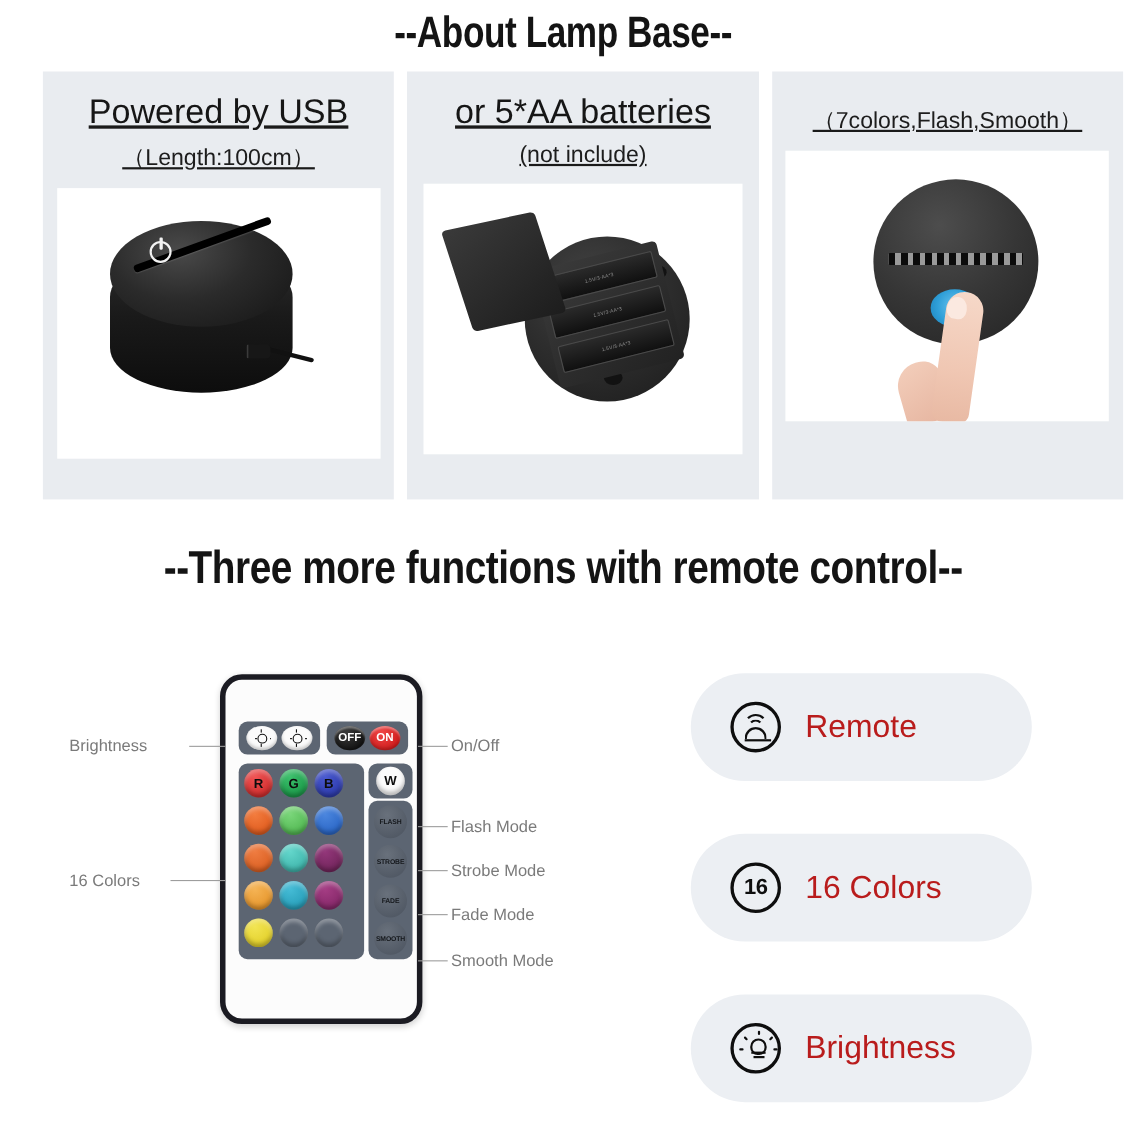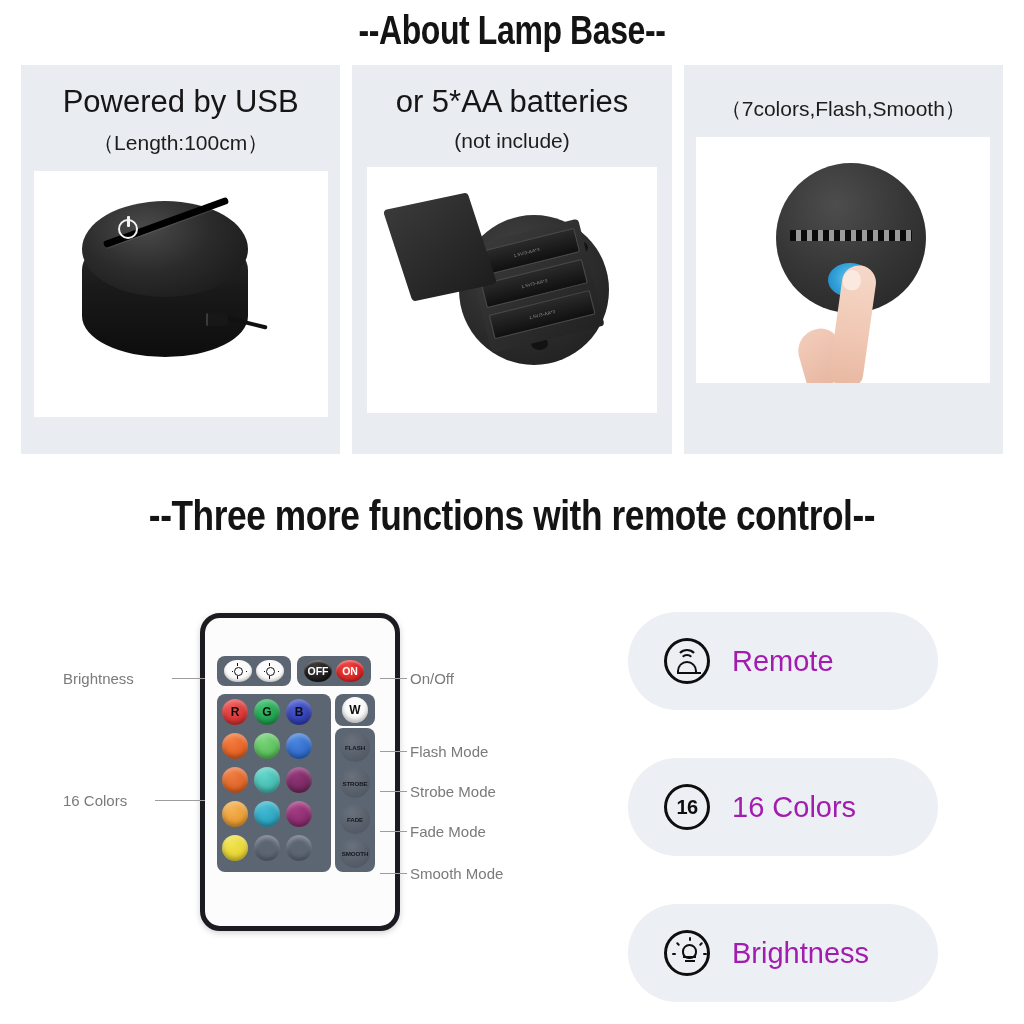--- a/index.html
+++ b/index.html
@@ -33,24 +33,25 @@
     font-size: 42px;
     font-weight: 700;
     letter-spacing: -0.5px;
     color: #141414;
     transform: scaleX(0.84);
   }
 
   
   .panels {
     position: absolute;
-    top: 65px; left: 21px;
+    top: 65px; left: 39px;
     width: 982px; height: 389px;
     display: flex;
     gap: 12px;
+    text-decoration: underline;
   }
   .panel {
     flex: 1;
     background: #e9ecf0;
     display: flex;
     flex-direction: column;
     align-items: center;
     padding-top: 20px;
   }
   .panel-title {
@@ -227,21 +228,21 @@
     width: 42px; height: 56px;
     background: linear-gradient(160deg,#f3cebb,#e6b5a0);
     border-radius: 22px 18px 8px 8px;
     transform: rotate(-16deg);
   }
 
   
   .remote {
     position: absolute;
     left: 200px; top: 613px;
-    width: 200px; height: 318px;
+    width: 184px; height: 318px;
     background: #fcfcfc;
     border: 5px solid #1b1b22;
     border-radius: 20px;
     box-shadow: 0 2px 6px rgba(0,0,0,0.18);
   }
   .rc-group {
     position: absolute;
     background: #5c6572;
     border-radius: 8px;
   }
@@ -344,21 +345,21 @@
   }
   .pill-icon {
     width: 46px; height: 46px;
     border: 3px solid #0e0e0e;
     border-radius: 50%;
     position: relative;
     flex: 0 0 auto;
   }
   .pill-label {
     font-size: 29px;
-    color: #a21caf;
+    color: #b91c1c;
     white-space: nowrap;
   }
 
   
   .ic-dome {
     position: absolute;
     left: 10px; bottom: 9px;
     width: 20px; height: 11px;
     border: 2.4px solid #0e0e0e;
     border-bottom: none;

